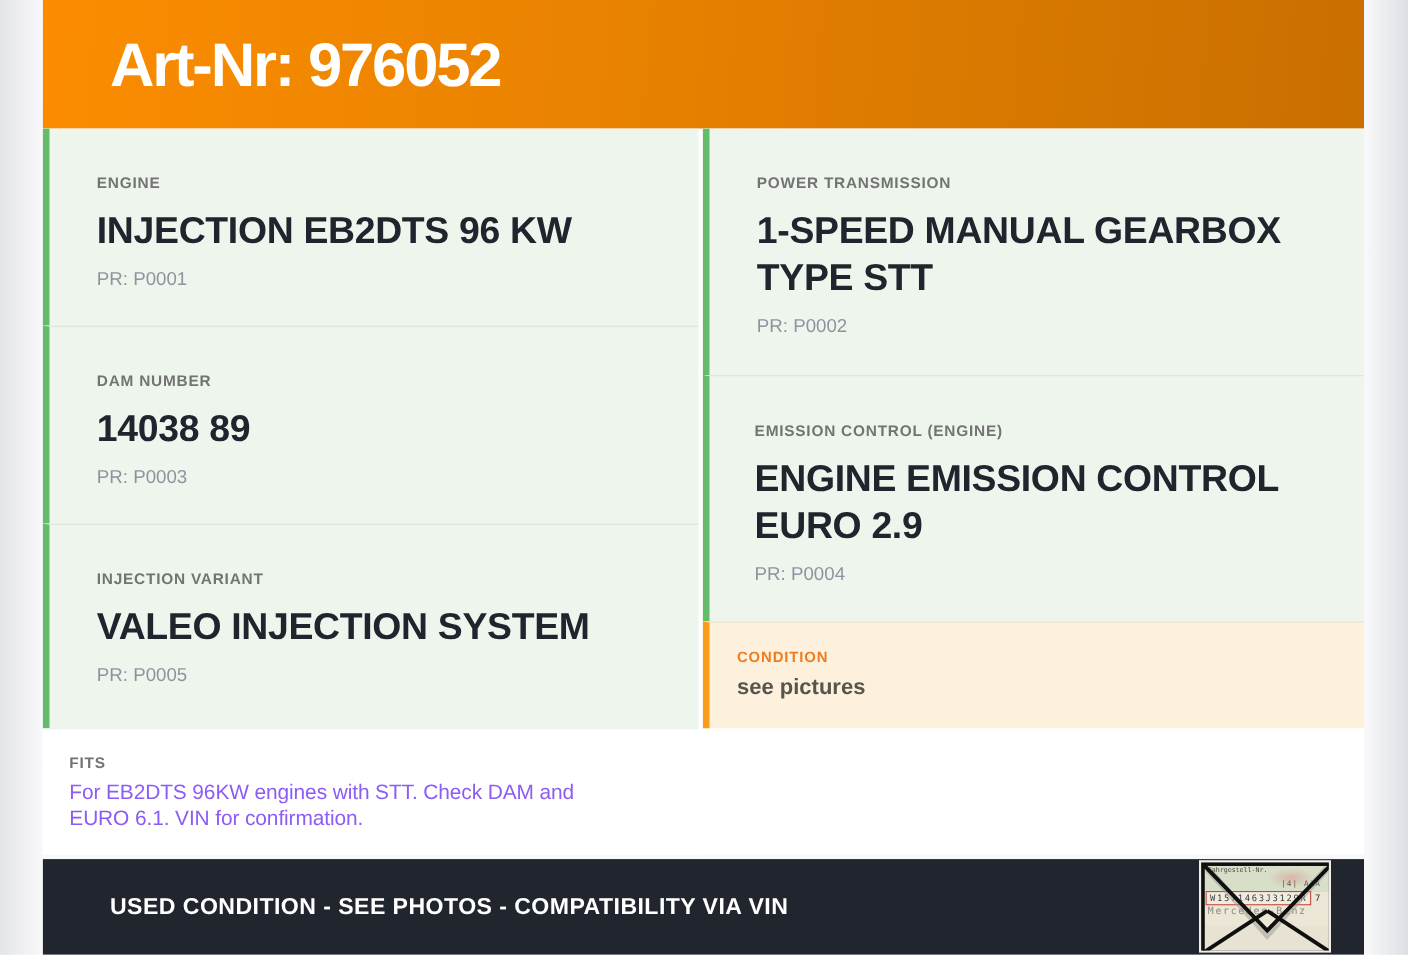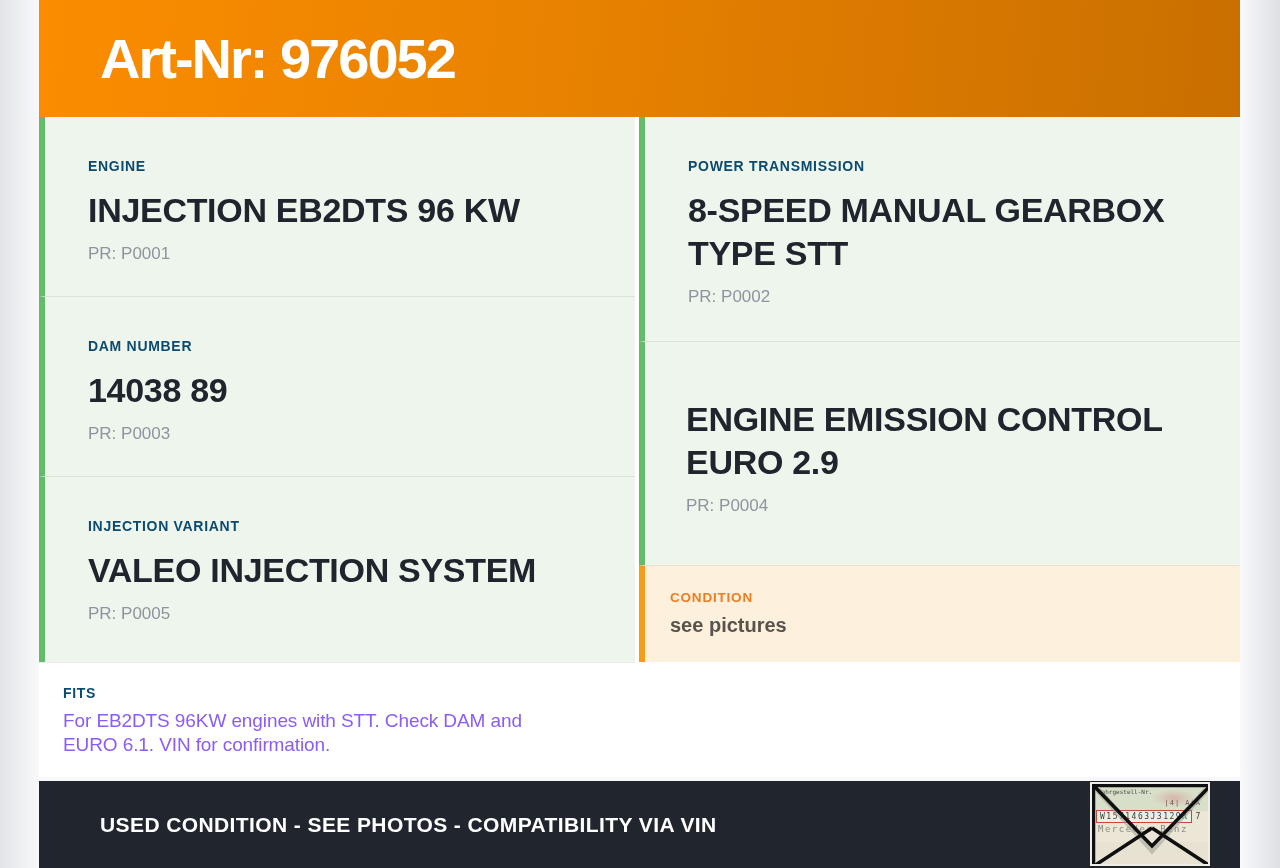--- a/index.html
+++ b/index.html
@@ -20,21 +20,21 @@
   .columns { display:flex; height:660px; background:#ffffff; }
   .col-left  { width:596px; margin-right:4px; display:flex; flex-direction:column; }
   .col-right { width:601px; display:flex; flex-direction:column; }
 
   .card { background:#eef5ed; border-left:6px solid #64bc6b; padding:41px 20px 0 43px; }
   .col-left .card + .card, .col-right .card + .card { border-top:1px solid rgba(45,70,45,0.10); }
   .c-l1 { height:179px; } .c-l2 { height:180px; } .c-l3 { height:186px; }
   .c-r1 { height:224px; } .c-r2 { height:224px; padding-left:41px; }
   .c-r1 { }
 
-  .label { font-size:14px; font-weight:700; color:#0c4a6e; letter-spacing:.7px; }
+  .label { font-size:14px; font-weight:700; color:#737373; letter-spacing:.7px; }
   .title { margin-top:15px; font-size:34px; font-weight:700; color:#20242d;
            letter-spacing:-.3px; line-height:1.26; }
   .col-right .title { max-width:516px; }
   .pr { margin-top:12px; font-size:17px; color:#8e949e; }
 
   
   .cond { height:97px; background:#fdf0dc; border-left:6px solid #f89b18;
           border-top:1px solid #ece0cc; padding:24px 20px 0 25px; }
   .cond .label { color:#ee7d1f; font-size:13.5px; letter-spacing:.8px; }
   .cond .text { margin-top:9px; font-size:20px; font-weight:700; color:#57534d; }
@@ -98,24 +98,25 @@
       </section>
       <section class="card fits">
         <div class="label">FITS</div>
         <div class="text">For EB2DTS 96KW engines with STT. Check DAM and EURO 6.1. VIN for confirmation.</div>
       </section>
     </div>
 
     <div class="col-right">
       <section class="card c-r1">
         <div class="label">POWER TRANSMISSION</div>
-        <div class="title">8-SPEED MANUAL GEARBOX TYPE STT</div>
+        <div class="title">1-SPEED MANUAL GEARBOX TYPE STT</div>
         <div class="pr">PR: P0002</div>
       </section>
       <section class="card c-r2">
+        <div class="label">EMISSION CONTROL (ENGINE)</div>
         <div class="title">ENGINE EMISSION CONTROL EURO 2.9</div>
         <div class="pr">PR: P0004</div>
       </section>
       <section class="cond">
         <div class="label">CONDITION</div>
         <div class="text">see pictures</div>
       </section>
     </div>
 
   </div>

